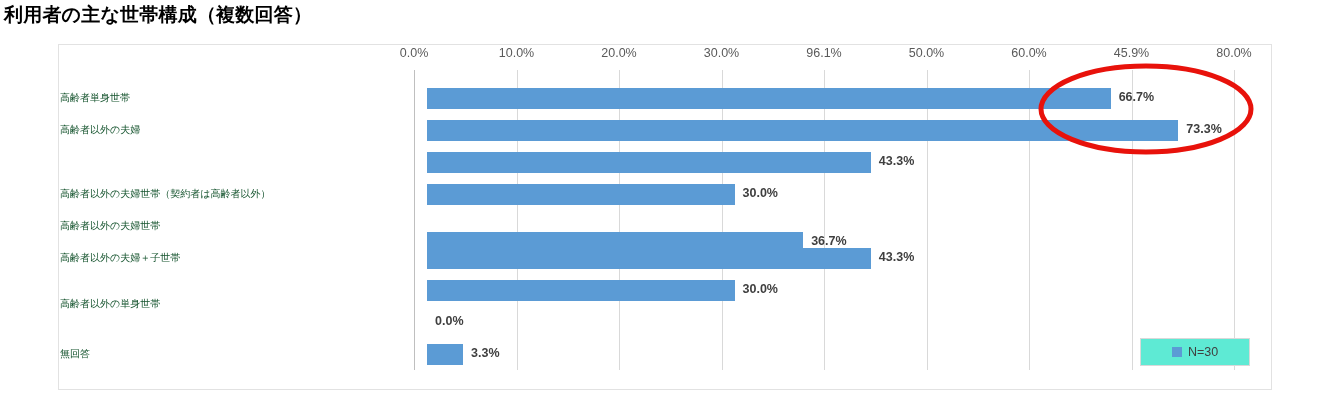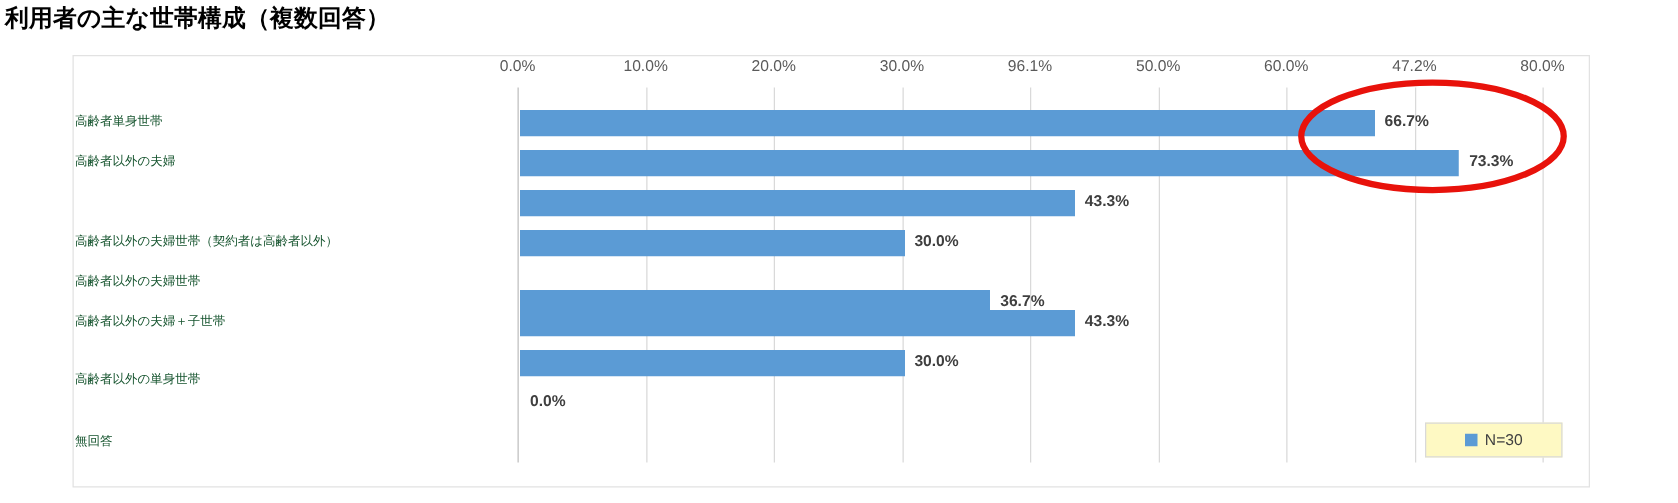--- a/index.html
+++ b/index.html
@@ -76,21 +76,21 @@
     left: 0;
     top: 0;
     width: 1px;
     height: 300px;
     background: #bfbfbf;
   }
 
   
   .row {
     position: absolute;
-    left: 1px;
+    left: 12px;
     height: 32px;
     width: 100%;
   }
   .bar {
     position: absolute;
     left: 1px;
     top: 6px;
     height: 21px;
     background: #5b9bd5;
   }
@@ -124,21 +124,21 @@
   }
 
   
   #legend {
     position: absolute;
     left: 1140px;
     top: 338px;
     width: 110px;
     height: 28px;
     border: 1px solid #d9d9d9;
-    background: #fef9c3;
+    background: #5eead4;
     display: flex;
     align-items: center;
     justify-content: center;
     gap: 6px;
     box-sizing: border-box;
   }
   #legend-swatch {
     width: 10px;
     height: 10px;
     background: #5b9bd5;
@@ -171,21 +171,21 @@
 <div id="chart-frame"></div>
 
 <div id="x-axis-labels">
     <span class="x-tick" style="left: 414px;">0.0%</span>
     <span class="x-tick" style="left: 516.5px;">10.0%</span>
     <span class="x-tick" style="left: 619px;">20.0%</span>
     <span class="x-tick" style="left: 721.5px;">30.0%</span>
     <span class="x-tick" style="left: 824px;">96.1%</span>
     <span class="x-tick" style="left: 926.5px;">50.0%</span>
     <span class="x-tick" style="left: 1029px;">60.0%</span>
-    <span class="x-tick" style="left: 1131.5px;">47.2%</span>
+    <span class="x-tick" style="left: 1131.5px;">45.9%</span>
     <span class="x-tick" style="left: 1234px;">80.0%</span>
   </div>
 
 <div id="category-labels">
     <div class="cat-label" style="top: 12px;">高齢者単身世帯</div>
     <div class="cat-label" style="top: 44px;">高齢者以外の夫婦</div>
     <div class="cat-label" style="top: 108px;">高齢者以外の夫婦世帯（契約者は高齢者以外）</div>
     <div class="cat-label" style="top: 140px;">高齢者以外の夫婦世帯</div>
     <div class="cat-label" style="top: 172px;">高齢者以外の夫婦＋子世帯</div>
     <div class="cat-label" style="top: 218px;">高齢者以外の単身世帯</div>
@@ -226,20 +226,24 @@
       <div class="bar" style="width: 443.825px; background: rgb(91, 155, 213);"></div>
       <div class="bar-value" style="left: 452.825px;">43.3%</div>
     </div>
     <div class="row" style="top: 204px;">
       <div class="bar" style="width: 307.5px; background: rgb(91, 155, 213);"></div>
       <div class="bar-value" style="left: 316.5px;">30.0%</div>
     </div>
     <div class="row" style="top: 236px;">
       <div class="bar-value" style="left: 9px;">0.0%</div>
     </div>
+    <div class="row" style="top: 268px;">
+      <div class="bar" style="width: 36px; background: rgb(91, 155, 213);"></div>
+      <div class="bar-value" style="left: 45px;">3.3%</div>
+    </div>
   </div>
 
 <svg id="annotation-ellipse" viewBox="0 0 220 94">
   <ellipse cx="110" cy="47" rx="105" ry="43" stroke="#e8120b" stroke-width="5"></ellipse>
 </svg>
 
 <div id="legend">
   <span id="legend-swatch"></span>
   <span id="legend-label">N=30</span>
 </div>

